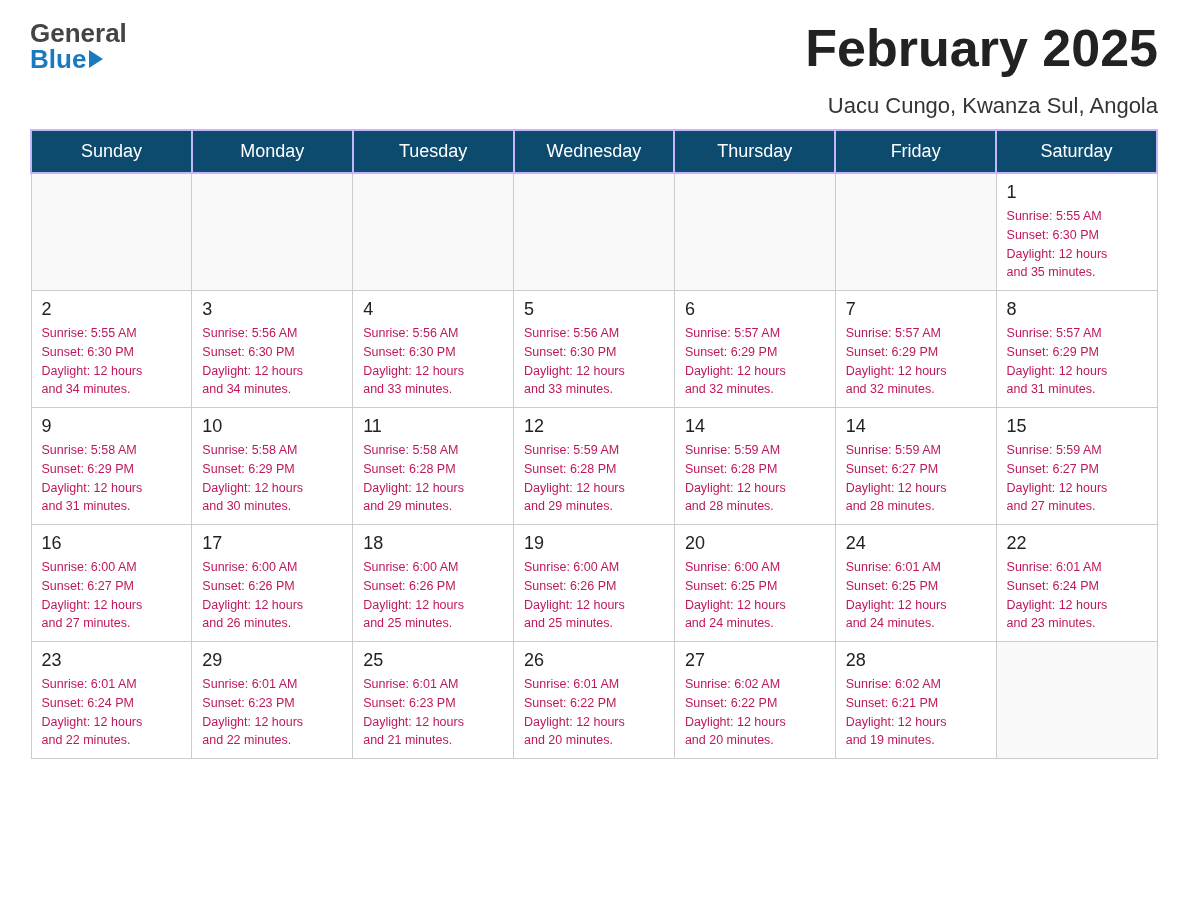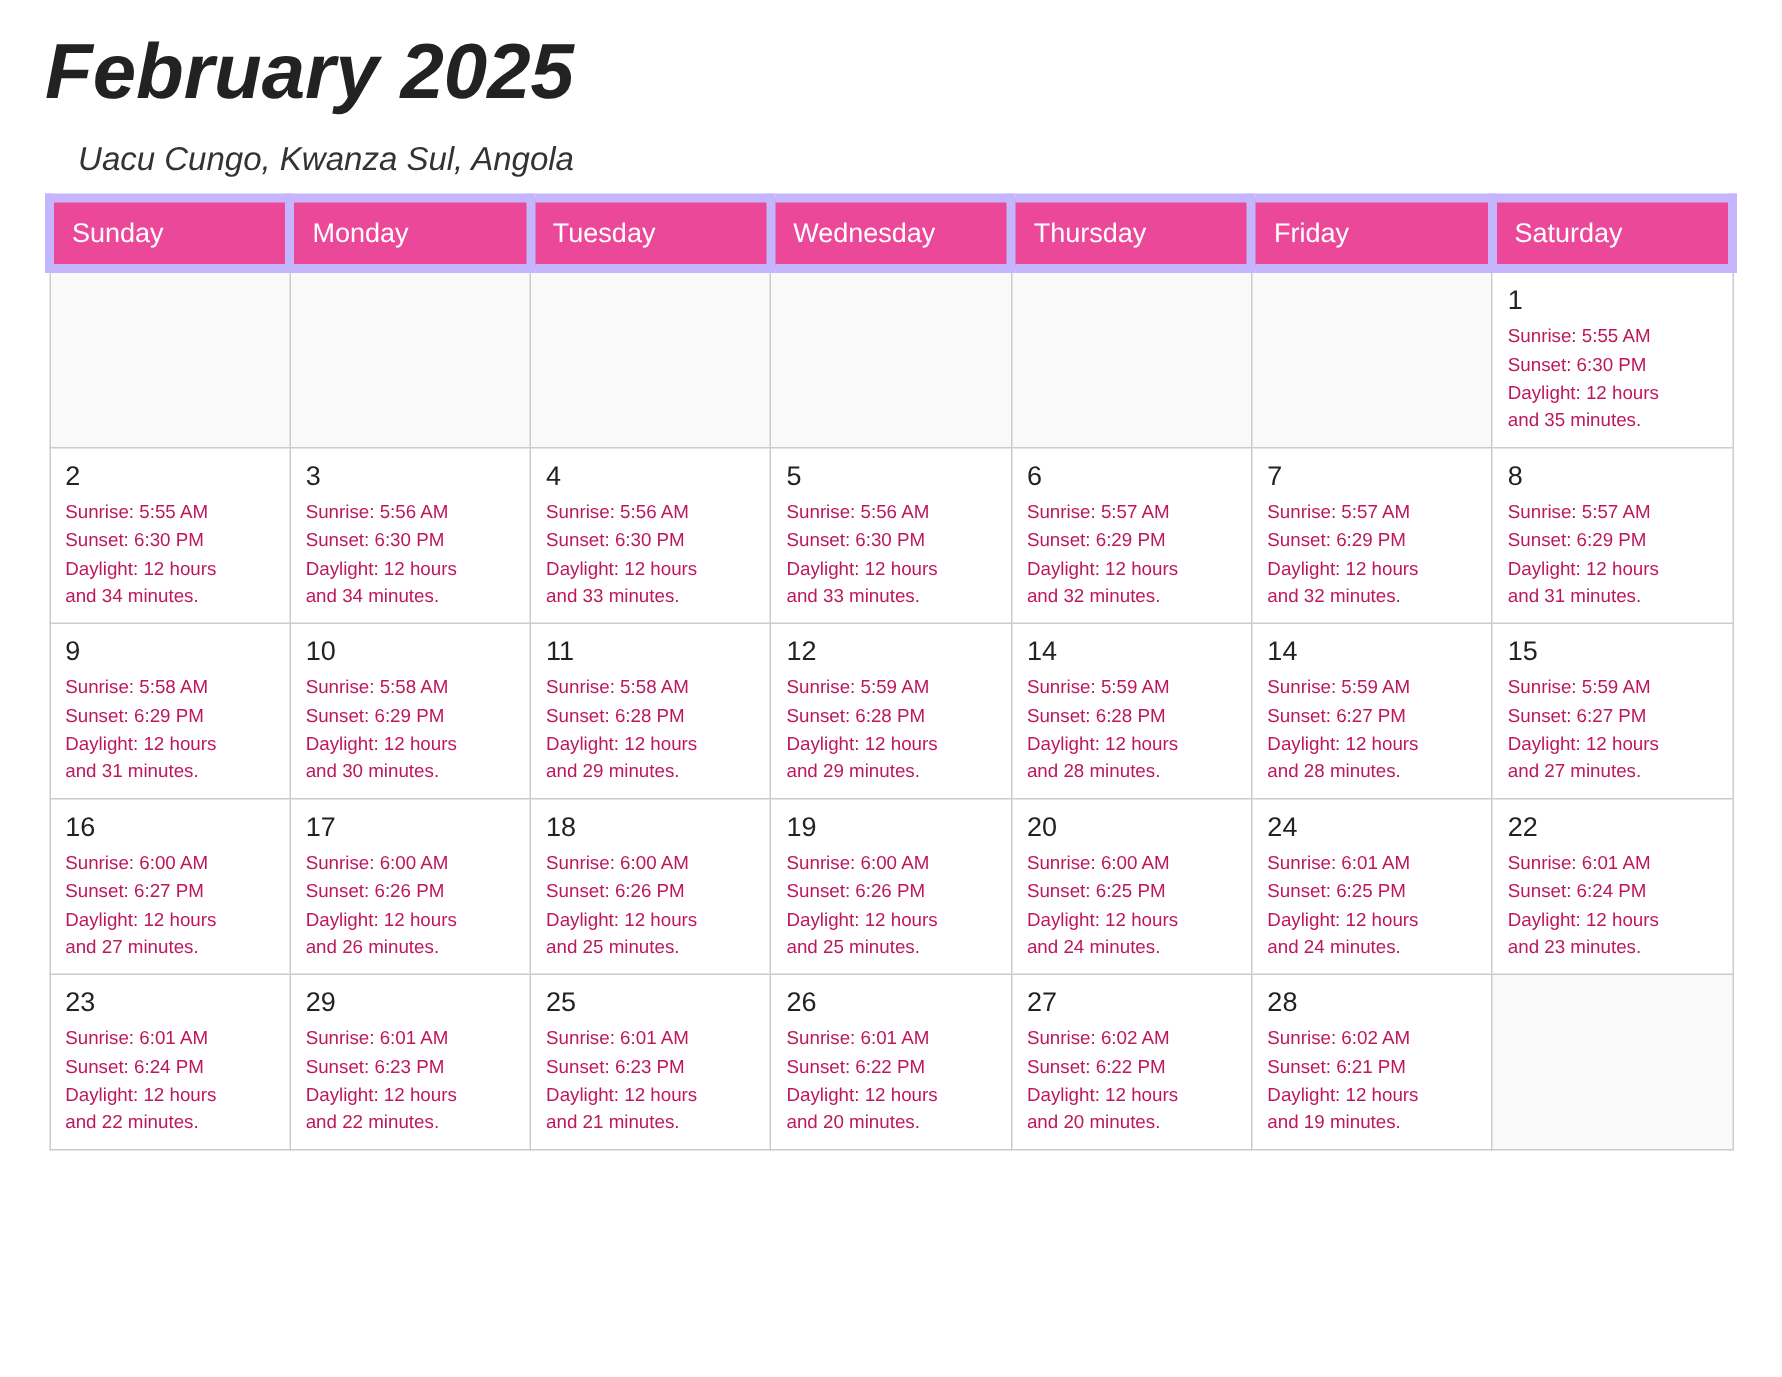--- a/index.html
+++ b/index.html
@@ -16,46 +16,45 @@
       align-items: flex-start;
       margin-bottom: 10px;
     }
     .logo {
       display: flex;
       flex-direction: column;
       align-items: flex-start;
     }
     .title-block {
       text-align: right;
-      font-style: italic;
     }
     .calendar-title {
       font-size: 52px;
       font-weight: bold;
       color: #222;
       line-height: 1.1;
     }
     .calendar-subtitle {
       font-size: 22px;
       color: #333;
       margin-top: 16px;
     }
     .calendar {
       width: 100%;
       border-collapse: collapse;
       margin-top: 10px;
     }
     .calendar th {
-      background-color: #ec4899;
+      background-color: #0c4a6e;
       color: #fff;
       font-size: 18px;
       font-weight: normal;
       padding: 10px 12px;
-      text-align: left;
-      border: 6px solid #c4b5fd;
+      text-align: center;
+      border: 2px solid #c4b5fd;
     }
     .calendar td {
       border: 1px solid #ccc;
       vertical-align: top;
       padding: 8px 10px;
       width: calc(100% / 7);
       min-height: 110px;
       font-size: 13px;
       color: #333;
     }
@@ -103,20 +102,31 @@
       border-bottom: 9px solid transparent;
       border-left: 14px solid #1a7abf;
       display: inline-block;
       margin-left: 3px;
     }
   </style>
 </head>
 <body>
 
 <div class="header">
+  <div class="logo">
+    <div class="logo-row">
+      <div class="logo-text">
+        <span class="logo-line1">General</span>
+        <span class="logo-line2">
+          <span>Blue</span>
+          <span class="arrow-right"></span>
+        </span>
+      </div>
+    </div>
+  </div>
   <div class="title-block">
     <div class="calendar-title">February 2025</div>
     <div class="calendar-subtitle">Uacu Cungo, Kwanza Sul, Angola</div>
   </div>
 </div>
 
 <table class="calendar">
   <thead>
     <tr>
     <th>Sunday</th>

